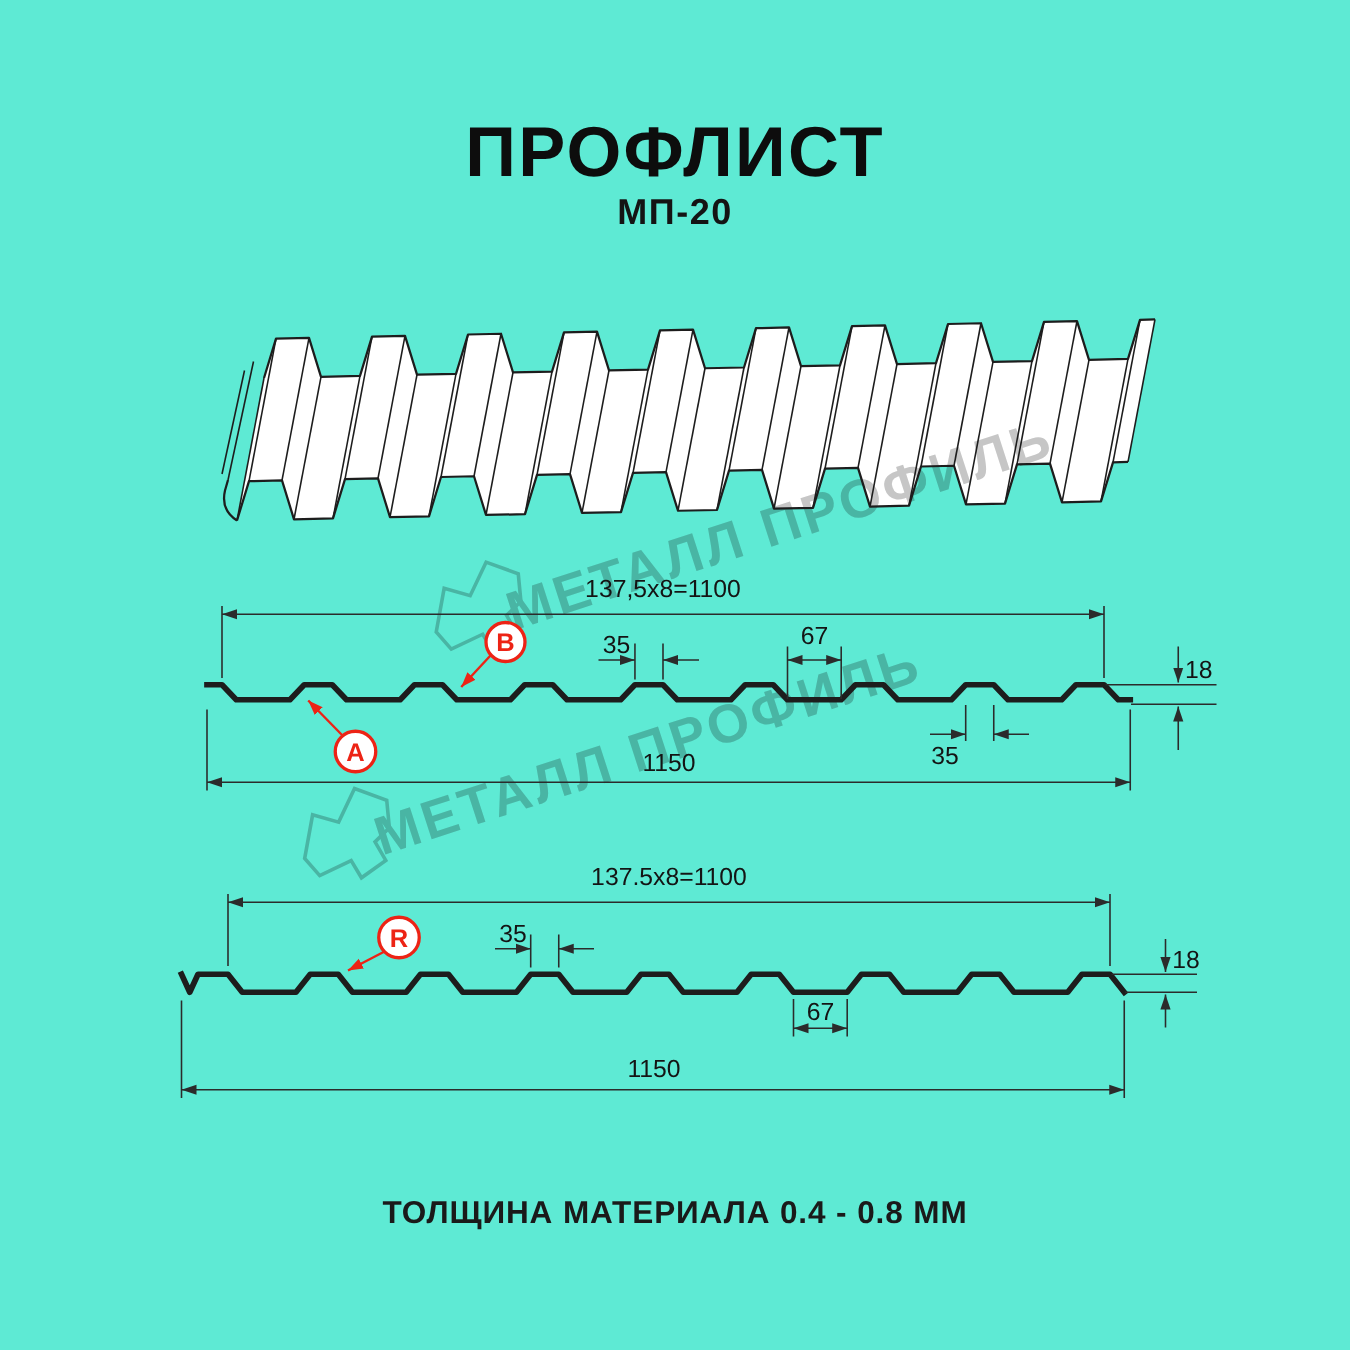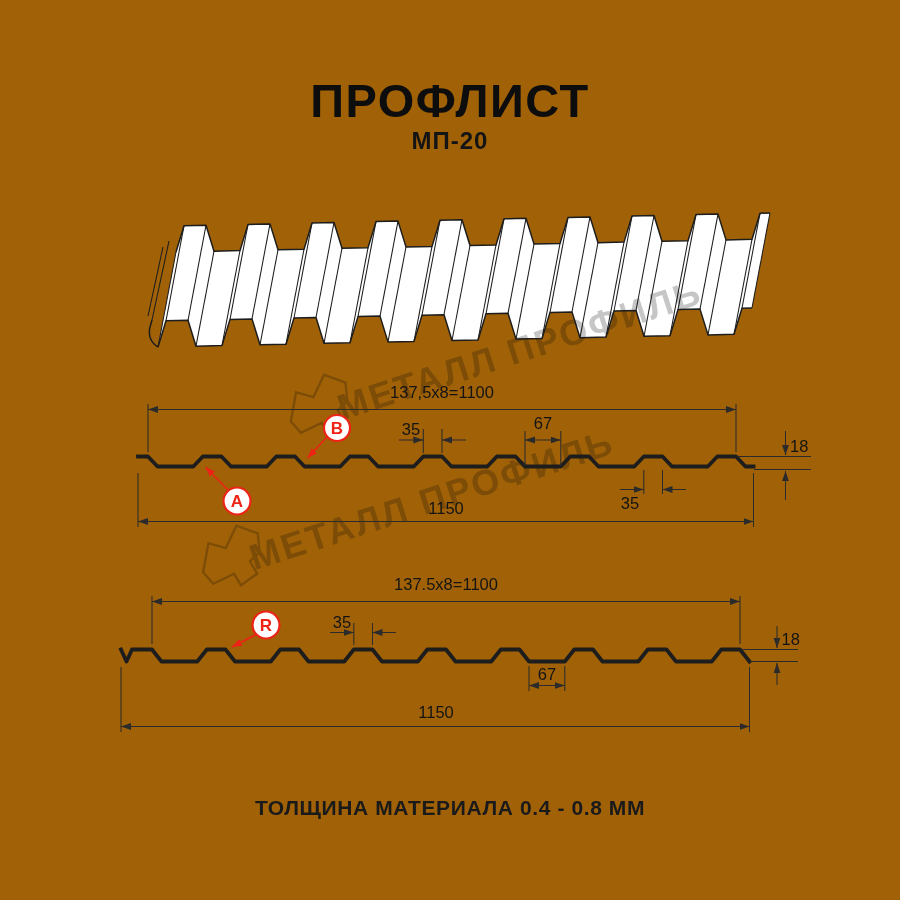--- a/index.html
+++ b/index.html
@@ -1,19 +1,19 @@
 <!DOCTYPE html>
 <html style="--red: #ed2315; --line: #1d1d1d; --dim: #2b2b2b; --wm: #c6c6c6;"><head>
 <meta charset="utf-8">
 <style>
   :root{
     --red:#ed2315; --line:#1d1d1d; --dim:#2b2b2b; --wm:#c6c6c6;
   }
   html,body{margin:0;padding:0;background:#fff;}
-  .page{position:relative;width:900px;height:900px;background:#a16207;overflow:hidden;
+  .page{position:relative;width:900px;height:900px;background:#5eead4;overflow:hidden;
         font-family:"Liberation Sans",sans-serif;}
   svg{display:block;}
   .sheetline{fill:none;stroke:var(--line);stroke-width:1.5;stroke-linejoin:round;}
   .thin{stroke-width:1.05;}
   .prof{fill:none;stroke:var(--line);stroke-width:3.8;stroke-linejoin:round;stroke-linecap:square;}
   .dl{fill:none;stroke:var(--dim);stroke-width:1.05;}
   .dimtext{font:16.5px "Liberation Sans",sans-serif;fill:#141414;}
   .title-t{font:700 47px "Liberation Sans",sans-serif;letter-spacing:1.5px;fill:#0d0d0d;}
   .subtitle-t{font:600 24px "Liberation Sans",sans-serif;letter-spacing:1px;fill:#141414;}
   .footer-t{font:600 21px "Liberation Sans",sans-serif;letter-spacing:0.6px;fill:#1a1a1a;}

